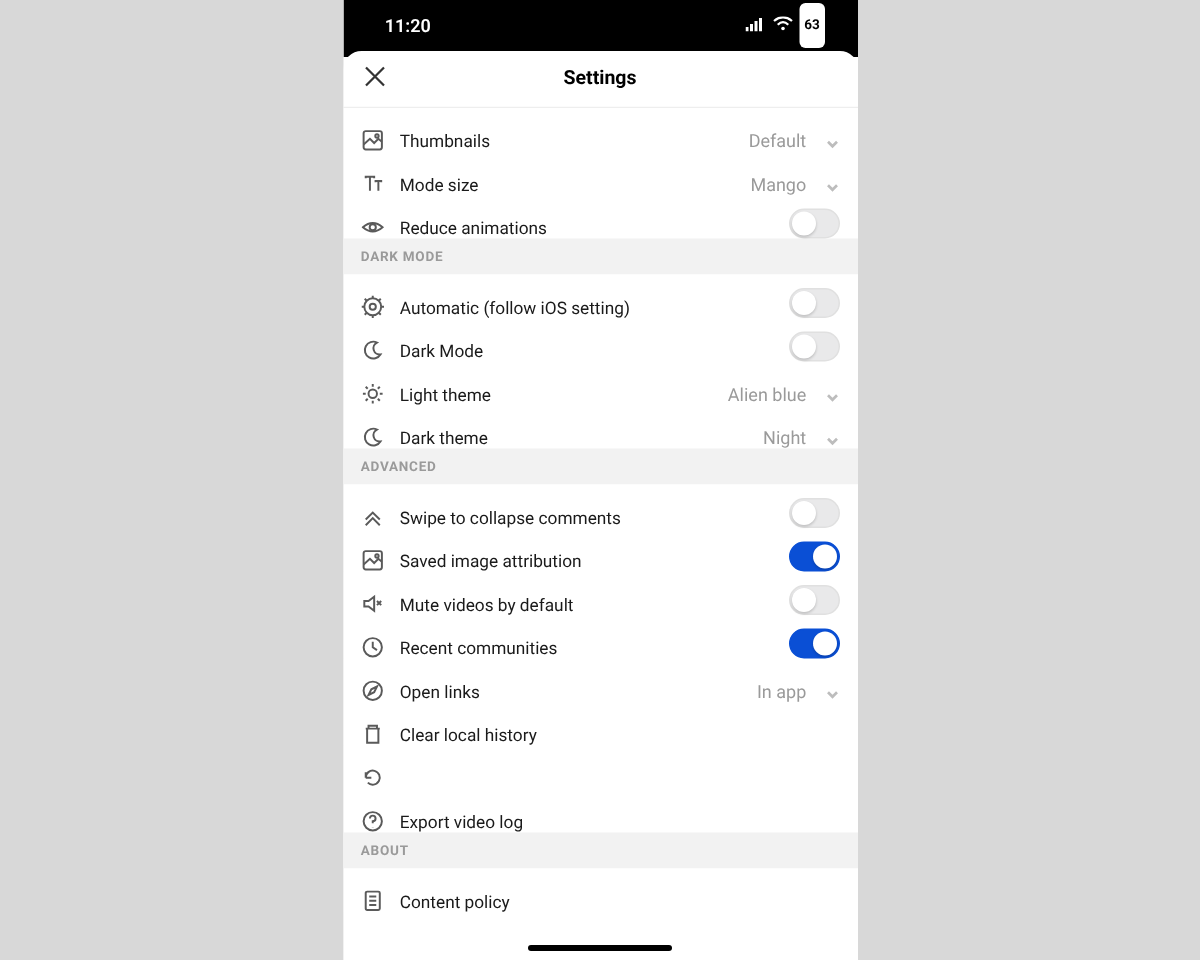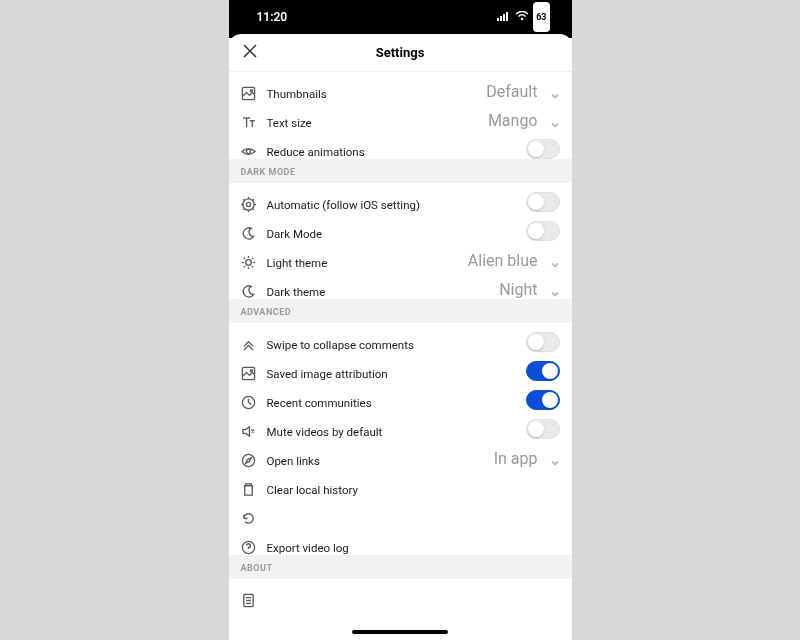--- a/index.html
+++ b/index.html
@@ -98,21 +98,21 @@
   .row .icon-slot {
     width: 16px;
     height: 16px;
     display: flex;
     align-items: center;
     justify-content: center;
     color: #5a5a5a;
   }
   .row .icon-slot svg { stroke: #5a5a5a; fill: none; stroke-width: 1.4; }
   .row-label { flex: 1; }
-  .row-value { color: #9a9a9a; font-size: 16px; margin-right: 2px; }
+  .row-value { color: #9a9a9a; font-size: 12px; margin-right: 2px; }
   .chevron { width: 10px; height: 10px; stroke: #bdbdbd; stroke-width: 1.8; fill: none; }
   .toggle {
     width: 34px; height: 20px; border-radius: 10px;
     background: #e9e9ea;
     border: 1px solid #e0e0e0;
     position: relative;
     flex-shrink: 0;
   }
   .toggle .knob {
     position: absolute;
@@ -193,21 +193,21 @@
             <path d="M2 3.5 L5 6.5 L8 3.5"></path>
           </svg>
     </div>
 
     <div class="row">
       <span class="icon-slot">
             <svg width="15" height="15" viewBox="0 0 16 16">
               <path d="M3 4 L3 3 L9 3 L9 4 M6 3 L6 13 M10 7 L10 6 L14 6 L14 7 M12 6 L12 13"></path>
             </svg>
           </span>
-      <span class="row-label">Text size</span>
+      <span class="row-label">Mode size</span>
       <span class="row-value">Mango</span>
       <svg class="chevron" viewBox="0 0 10 10">
             <path d="M2 3.5 L5 6.5 L8 3.5"></path>
           </svg>
     </div>
 
     <div class="row">
       <span class="icon-slot">
             <svg width="15" height="15" viewBox="0 0 16 16">
               <path d="M1 8 Q8 2 15 8 Q8 14 1 8 Z"></path>
@@ -308,39 +308,39 @@
           </span>
       <span class="row-label">Saved image attribution</span>
       <span class="toggle on">
             <span class="knob"></span>
           </span>
     </div>
 
     <div class="row">
       <span class="icon-slot">
             <svg width="15" height="15" viewBox="0 0 16 16">
+              <path d="M2 6 L5 6 L9 3 L9 13 L5 10 L2 10 Z"></path>
+              <path d="M11 6 L14 9 M14 6 L11 9"></path>
+            </svg>
+          </span>
+      <span class="row-label">Mute videos by default</span>
+      <span class="toggle">
+            <span class="knob"></span>
+          </span>
+    </div>
+
+    <div class="row">
+      <span class="icon-slot">
+            <svg width="15" height="15" viewBox="0 0 16 16">
               <circle cx="8" cy="8" r="6.5"></circle>
               <path d="M8 4 L8 8 L11 10"></path>
             </svg>
           </span>
       <span class="row-label">Recent communities</span>
       <span class="toggle on">
-            <span class="knob"></span>
-          </span>
-    </div>
-
-    <div class="row">
-      <span class="icon-slot">
-            <svg width="15" height="15" viewBox="0 0 16 16">
-              <path d="M2 6 L5 6 L9 3 L9 13 L5 10 L2 10 Z"></path>
-              <path d="M11 6 L14 9 M14 6 L11 9"></path>
-            </svg>
-          </span>
-      <span class="row-label">Mute videos by default</span>
-      <span class="toggle">
             <span class="knob"></span>
           </span>
     </div>
 
 
     <div class="row">
       <span class="icon-slot">
             <svg width="15" height="15" viewBox="0 0 16 16">
               <circle cx="8" cy="8" r="6.5"></circle>
               <path d="M11 5 L9 9 L5 11 L7 7 Z"></path>
@@ -382,19 +382,20 @@
 
     <div class="section-header">ABOUT</div>
 
     <div class="row">
       <span class="icon-slot">
             <svg width="15" height="15" viewBox="0 0 16 16">
               <rect x="3" y="1.5" width="10" height="13" rx="1"></rect>
               <path d="M5.5 5 L10.5 5 M5.5 8 L10.5 8 M5.5 11 L10.5 11"></path>
             </svg>
           </span>
+      <span class="row-label">Content policy</span>
     </div>
 
   </div>
 
 </div>
 <div class="home-indicator"></div>
 </div>
 
 </body></html>

